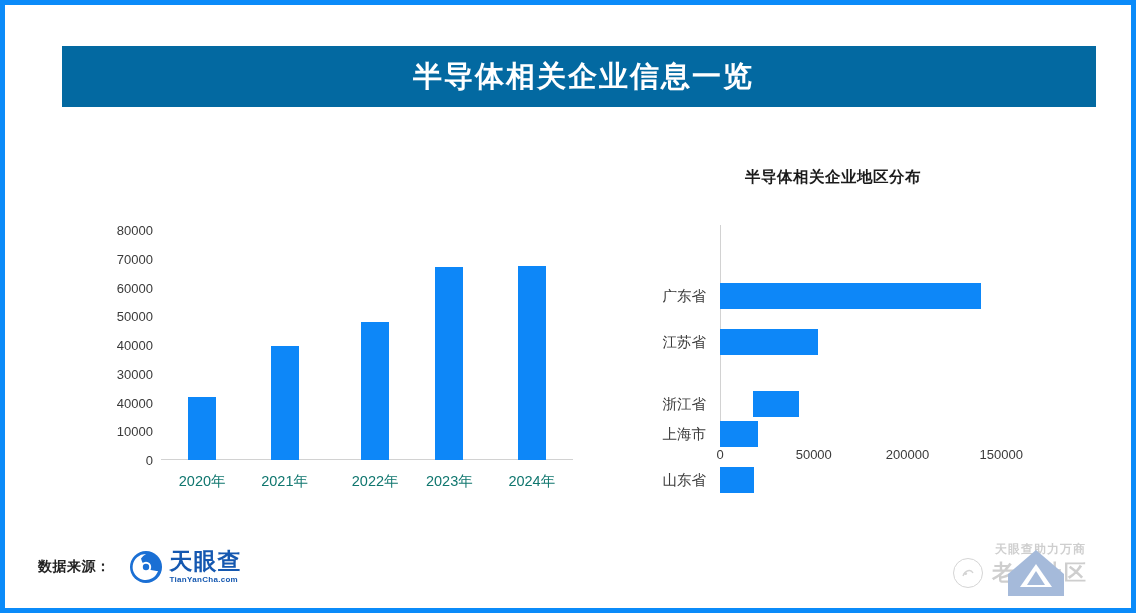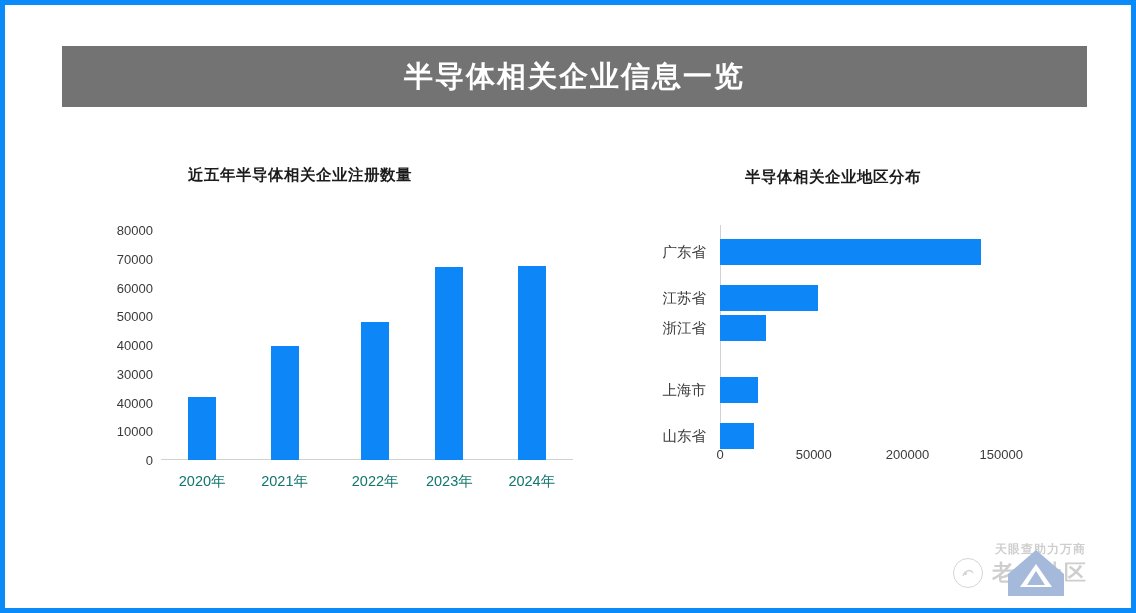--- a/index.html
+++ b/index.html
@@ -24,24 +24,25 @@
     overflow: hidden;
   }
 
   
   #title-banner {
     position: absolute;
     left: 57px;
     top: 41px;
     width: 1025px;
     height: 61px;
-    background: #737373;
+    background: #0369a1;
     display: flex;
     align-items: center;
     justify-content: center;
+    padding-left: 9px;
   }
   #title-text {
     color: #ffffff;
     font-size: 29px;
     font-weight: bold;
     letter-spacing: 2px;
     line-height: 1;
   }
 
   
@@ -122,20 +123,21 @@
     width: 1px;
     height: 212px;
     background: #d2d2d2;
   }
   .hbar-row {
     position: absolute;
     left: 0;
     height: 26px;
     display: flex;
     align-items: center;
+    margin-top: 44px;
   }
   .hbar-rect {
     height: 26px;
     background: #0d87f8;
   }
   .hbar-ylabel {
     position: absolute;
     right: 100%;
     margin-right: 14px;
     font-size: 14.5px;
@@ -246,21 +248,20 @@
 </head>
 <body>
 
 <div id="slide">
 
   <div id="title-banner">
     <div id="title-text">半导体相关企业信息一览</div>
   </div>
 
   <div class="panel" id="panel-left">
-    <div class="chart-title" id="title-left">近五年半导体相关企业注册数量</div>
 
     <div id="vbar-plot">
       <div id="vbar-axis-line"></div>
       <div id="vbar-yticks">
           <div class="vbar-ytick" style="top: 0px; margin-left: 28px;">80000</div>
           <div class="vbar-ytick" style="top: 28.75px; text-align: right;">70000</div>
           <div class="vbar-ytick" style="top: 57.5px;">60000</div>
           <div class="vbar-ytick" style="top: 86.25px;">50000</div>
           <div class="vbar-ytick" style="top: 115px;">40000</div>
           <div class="vbar-ytick" style="top: 143.75px;">30000</div>
@@ -300,21 +301,21 @@
       <div id="hbar-axis-line"></div>
       <div id="hbar-bars">
           <div class="hbar-row" style="top: 4px;">
             <div class="hbar-ylabel">广东省</div>
             <div class="hbar-rect" style="width: 260.625px; background: rgb(13, 135, 248);"></div>
           </div>
           <div class="hbar-row" style="top: 50px;">
             <div class="hbar-ylabel">江苏省</div>
             <div class="hbar-rect" style="width: 97.5px; background: rgb(13, 135, 248);"></div>
           </div>
-          <div class="hbar-row" style="top: 80px;">
+          <div class="hbar-row" style="top: 112px; padding-left: 33px;">
             <div class="hbar-ylabel">浙江省</div>
             <div class="hbar-rect" style="width: 45.9375px; background: rgb(13, 135, 248);"></div>
           </div>
           <div class="hbar-row" style="top: 142px;">
             <div class="hbar-ylabel">上海市</div>
             <div class="hbar-rect" style="width: 38.4375px; background: rgb(13, 135, 248);"></div>
           </div>
           <div class="hbar-row" style="top: 188px;">
             <div class="hbar-ylabel">山东省</div>
             <div class="hbar-rect" style="width: 33.75px; background: rgb(13, 135, 248);"></div>
@@ -322,20 +323,37 @@
         </div>
       <div id="hbar-xticks">
           <div class="hbar-xtick" style="left: 0px;">0</div>
           <div class="hbar-xtick" style="left: 93.75px;">50000</div>
           <div class="hbar-xtick" style="left: 187.5px;">200000</div>
           <div class="hbar-xtick" style="left: 281.25px;">150000</div>
         </div>
     </div>
   </div>
 
+  <div id="source-block">
+    <span id="source-label">数据来源：</span>
+    <span id="tyc-logo">
+      <span id="tyc-mark">
+        <svg width="34" height="34" viewBox="0 0 34 34">
+          <circle cx="17" cy="17" r="16" fill="#1a6fd4"></circle>
+          <path d="M17 4 A13 13 0 1 0 29 21 A16 16 0 0 1 12 8.5 A13 13 0 0 1 17 4 Z" fill="#ffffff"></path>
+          <circle cx="17" cy="17" r="5.2" fill="#ffffff"></circle>
+          <circle cx="17" cy="17" r="3.2" fill="#1a6fd4"></circle>
+        </svg>
+      </span>
+      <span id="tyc-wordmark">
+        <span id="tyc-cn">天眼查</span>
+        <span id="tyc-en">TianYanCha.com</span>
+      </span>
+    </span>
+  </div>
 
   <div id="watermark">
     <div id="wm-sub">天眼查助力万商</div>
     <div id="wm-row">
       <span id="wm-circle">
         <svg width="18" height="18" viewBox="0 0 18 18">
           <path d="M4 12 C6 6, 12 5, 14 9" stroke="#9a9a9a" stroke-width="1.4" fill="none"></path>
           <circle cx="6.5" cy="9.5" r="1.6" fill="#9a9a9a"></circle>
         </svg>
       </span>

